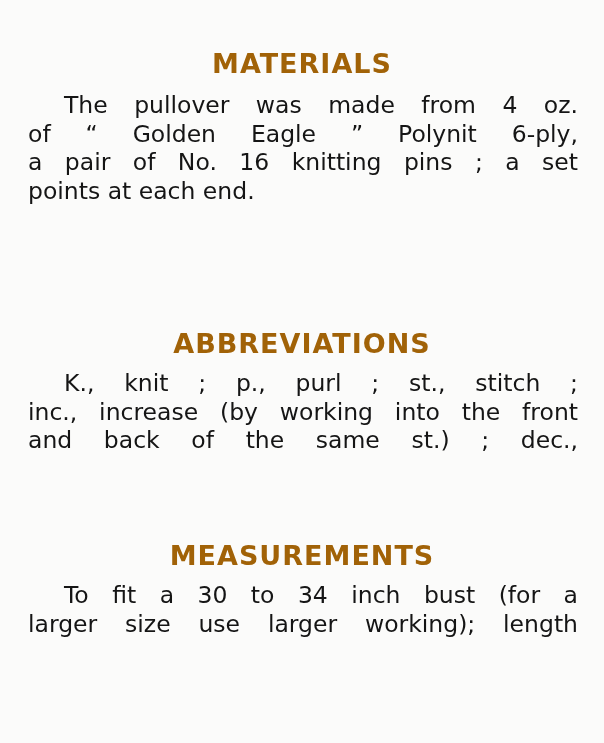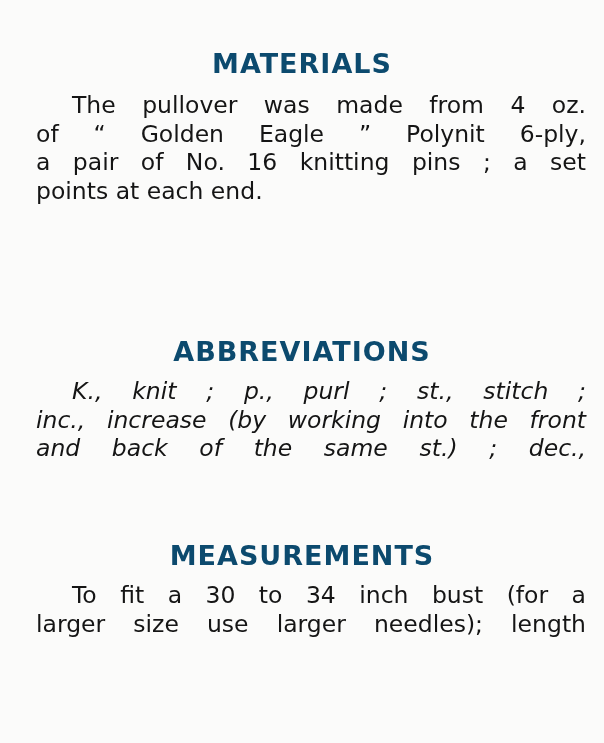--- a/index.html
+++ b/index.html
@@ -5,53 +5,53 @@
     html, body { margin: 0; padding: 0; }
     body {
       width: 604px; height: 743px; background: #fbfbfa; overflow: hidden;
       color: #151515;
       font-family: "DejaVu Sans", "Liberation Sans", sans-serif;
       position: relative;
     }
     .section { position: absolute; left: 0; width: 604px; }
     .heading {
       text-align: center; font-weight: bold; font-size: 27px;
-      letter-spacing: 1px; color: #0c4a6e; margin: 0;
+      letter-spacing: 1px; color: #a16207; margin: 0;
     }
     .para {
       position: relative; left: 28px; width: 550px;
-      font-size: 23.5px; line-height: 28.5px; margin: 8px;
+      font-size: 23.5px; line-height: 28.5px; margin: 0;
       text-align: justify; text-align-last: left;
     }
     .para .line { display: block; white-space: nowrap; text-align-last: justify; text-align: justify; }
     .para .line.last { text-align-last: left; }
-    .italic { font-style: italic; }
+    .italic { }
     .indent { padding-left: 36px; }
   </style>
 </head>
 <body>
 
 <div class="section" style="top:48px;">
   <h2 class="heading">MATERIALS</h2>
   <div class="para" style="margin-top:12px;">
     <span class="line indent">The pullover was made from 4 oz.</span>
     <span class="line">of “ Golden Eagle ” Polynit 6-ply,</span>
     <span class="line">a pair of No. 16 knitting pins ; a set</span>
     <span class="line last">points at each end.</span>
   </div>
 </div>
 
-<div class="section" style="top:336px;">
+<div class="section" style="top:328px;">
   <h2 class="heading">ABBREVIATIONS</h2>
   <div class="para italic" style="margin-top:10px;">
     <span class="line indent">K., knit ; p., purl ; st., stitch ;</span>
     <span class="line">inc., increase (by working into the front</span>
     <span class="line">and back of the same st.) ; dec.,</span>
   </div>
 </div>
 
 <div class="section" style="top:540px;">
   <h2 class="heading">MEASUREMENTS</h2>
   <div class="para" style="margin-top:10px;">
     <span class="line indent">To fit a 30 to 34 inch bust (for a</span>
-    <span class="line">larger size use larger needles); length</span>
+    <span class="line">larger size use larger working); length</span>
   </div>
 </div>
 
 </body></html>

